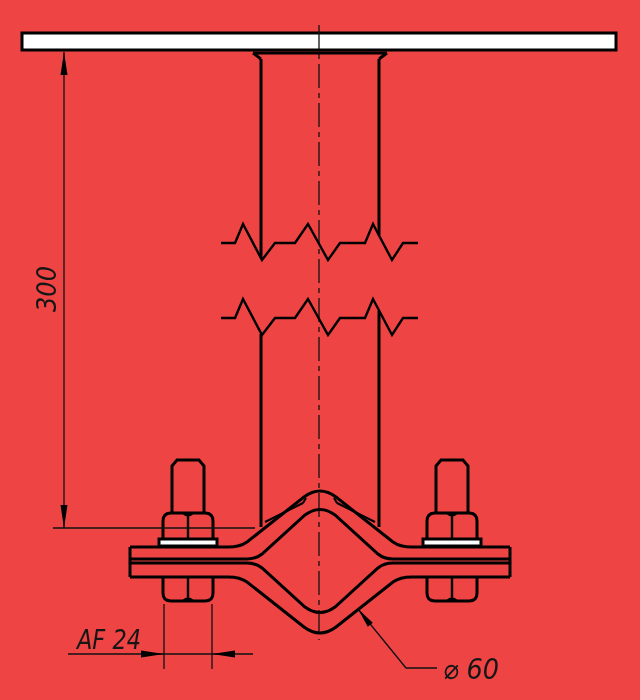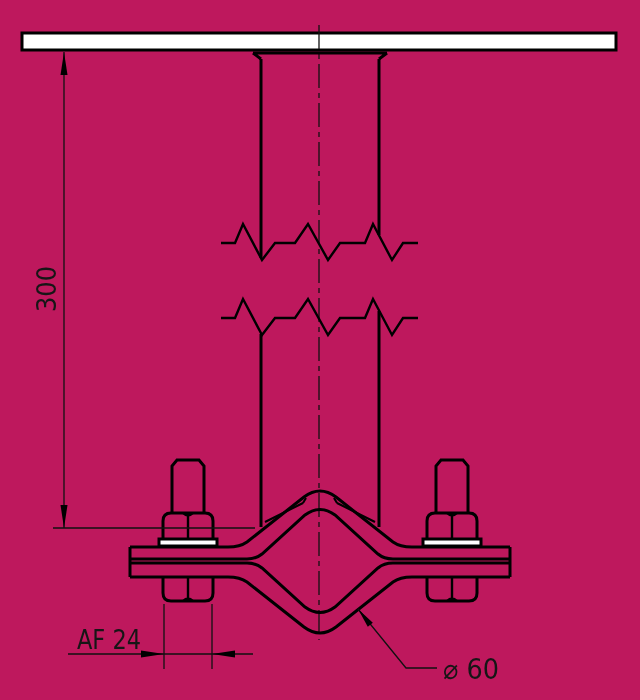--- a/index.html
+++ b/index.html
@@ -8,21 +8,22 @@
     background: #ffffff;
     width: 640px;
     height: 700px;
     overflow: hidden;
     font-family: "DejaVu Sans", sans-serif;
   }
   .canvas {
     position: relative;
     width: 640px;
     height: 700px;
-    background: #be185d;
+    background: #ef4444;
+    font-style: italic;
   }
   svg { display: block; }
   .obj  { stroke: #000; stroke-width: 3;   fill: none; stroke-linecap: butt; stroke-linejoin: miter; }
   .objf { stroke: #000; stroke-width: 3;   fill: #fff; }
   .brk  { stroke: #000; stroke-width: 2.4; fill: none; stroke-linejoin: miter; }
   .med  { stroke: #000; stroke-width: 2.1; fill: none; }
   .nutl { stroke: #000; stroke-width: 2.4; fill: none; }
   .dim  { stroke: #111; stroke-width: 1.3; fill: none; }
   .cl   { stroke: #111; stroke-width: 1.3; fill: none; stroke-dasharray: 24 5 5 5; }
   .arr  { fill: #000; stroke: none; }

